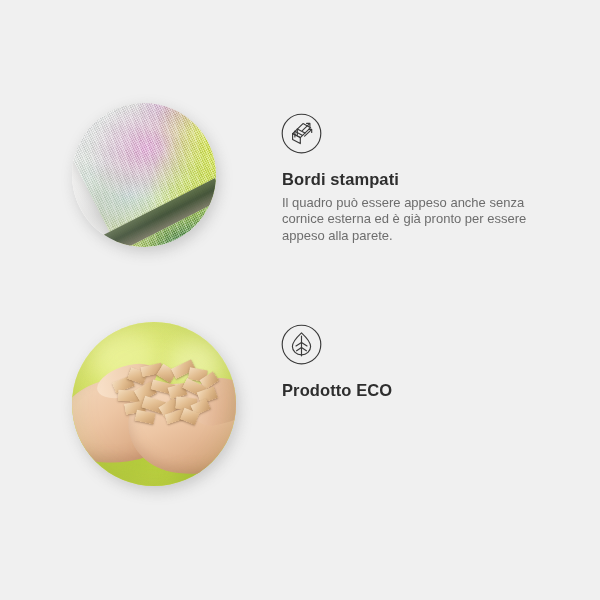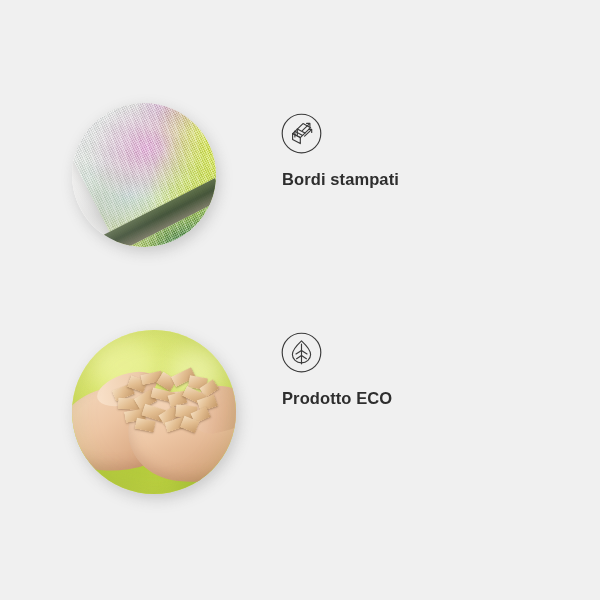--- a/index.html
+++ b/index.html
@@ -23,21 +23,21 @@
     background: #f0f0f0;
   }
 
   
   .feature {
     position: absolute;
     left: 0;
     width: 600px;
   }
   #feature-edges   { top: 95px;  height: 200px; }
-  #feature-eco     { top: 320px; height: 190px; }
+  #feature-eco     { top: 312px; height: 190px; }
 
   
   .photo-wrap {
     position: absolute;
     border-radius: 50%;
     overflow: hidden;
     box-shadow: 3px 5px 14px rgba(120,120,120,0.32);
   }
   #photo-edges {
     left: 72px;
@@ -265,20 +265,21 @@
           <path d="M13.9 18.2 L21.6 22.4"></path>
           <path d="M16.3 16.0 L24.0 20.1"></path>
 
           <path d="M21.3 17.6 L28.4 10.9"></path>
           <path d="M25.6 10.4 L28.9 10.4 L28.9 13.7"></path>
           <path d="M23.6 23.2 L30.3 16.8"></path>
           <path d="M27.6 16.4 L30.7 16.4 L30.7 19.5"></path>
         </svg>
       </span>
       <h2 class="feat-title">Bordi stampati</h2>
+      <p class="feat-body">Il quadro può essere appeso anche senza cornice esterna ed è già pronto per essere appeso alla parete.</p>
     </div>
 
   </section>
 
   <section class="feature" id="feature-eco">
 
     <div class="photo-wrap" id="photo-eco">
       <div class="photo-inner" id="eco-photo">
         <div class="blur-blob b1"></div>
         <div class="blur-blob b2"></div>

